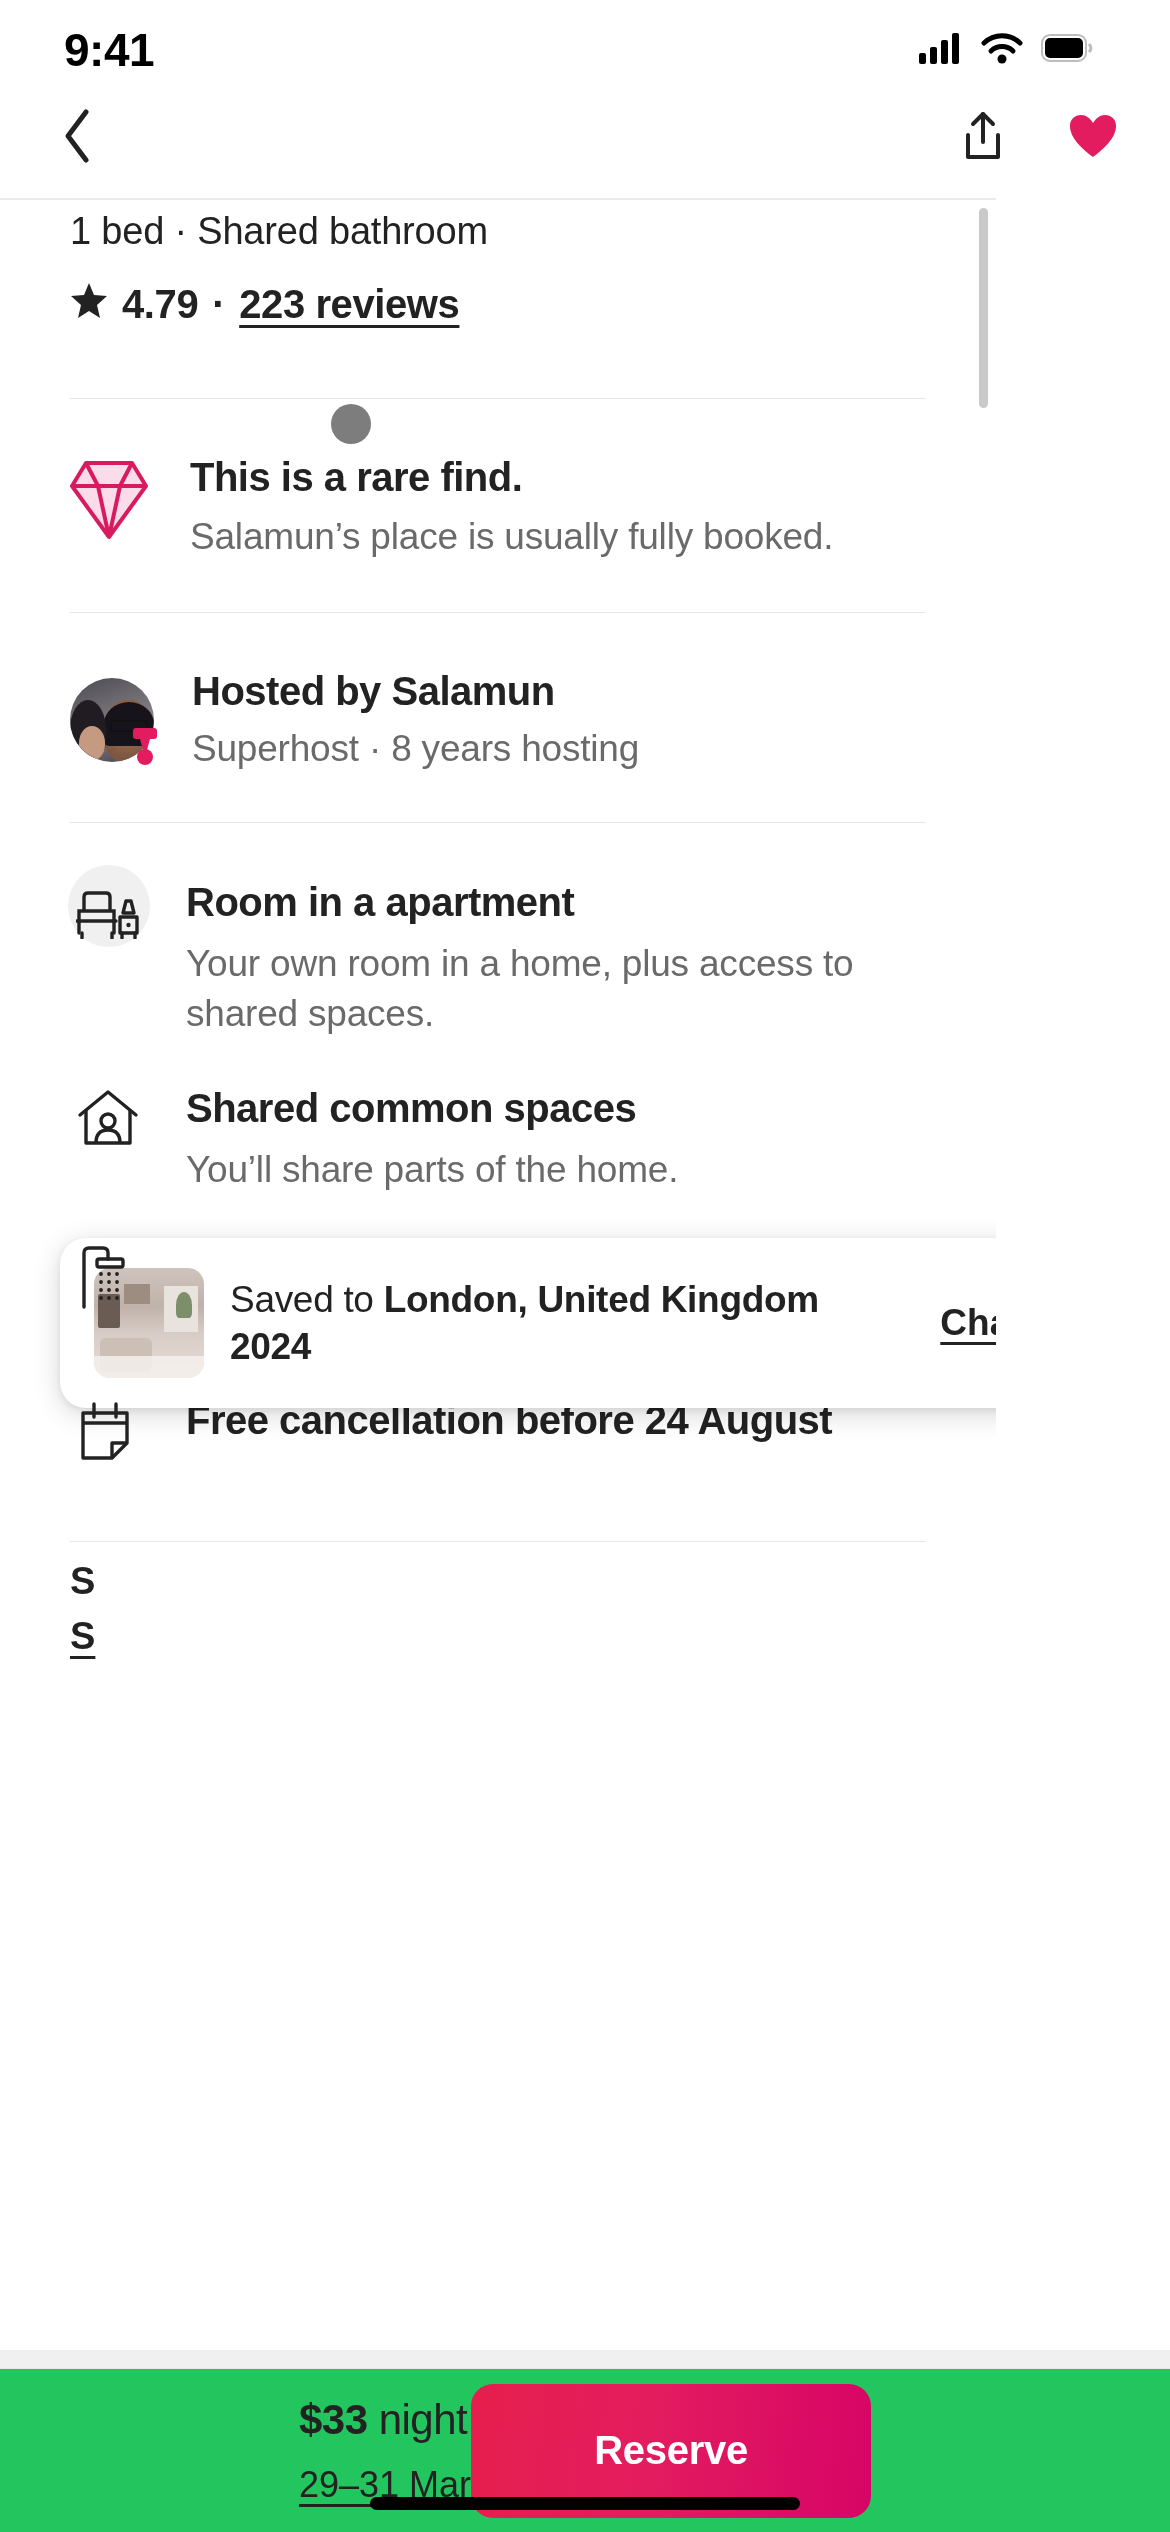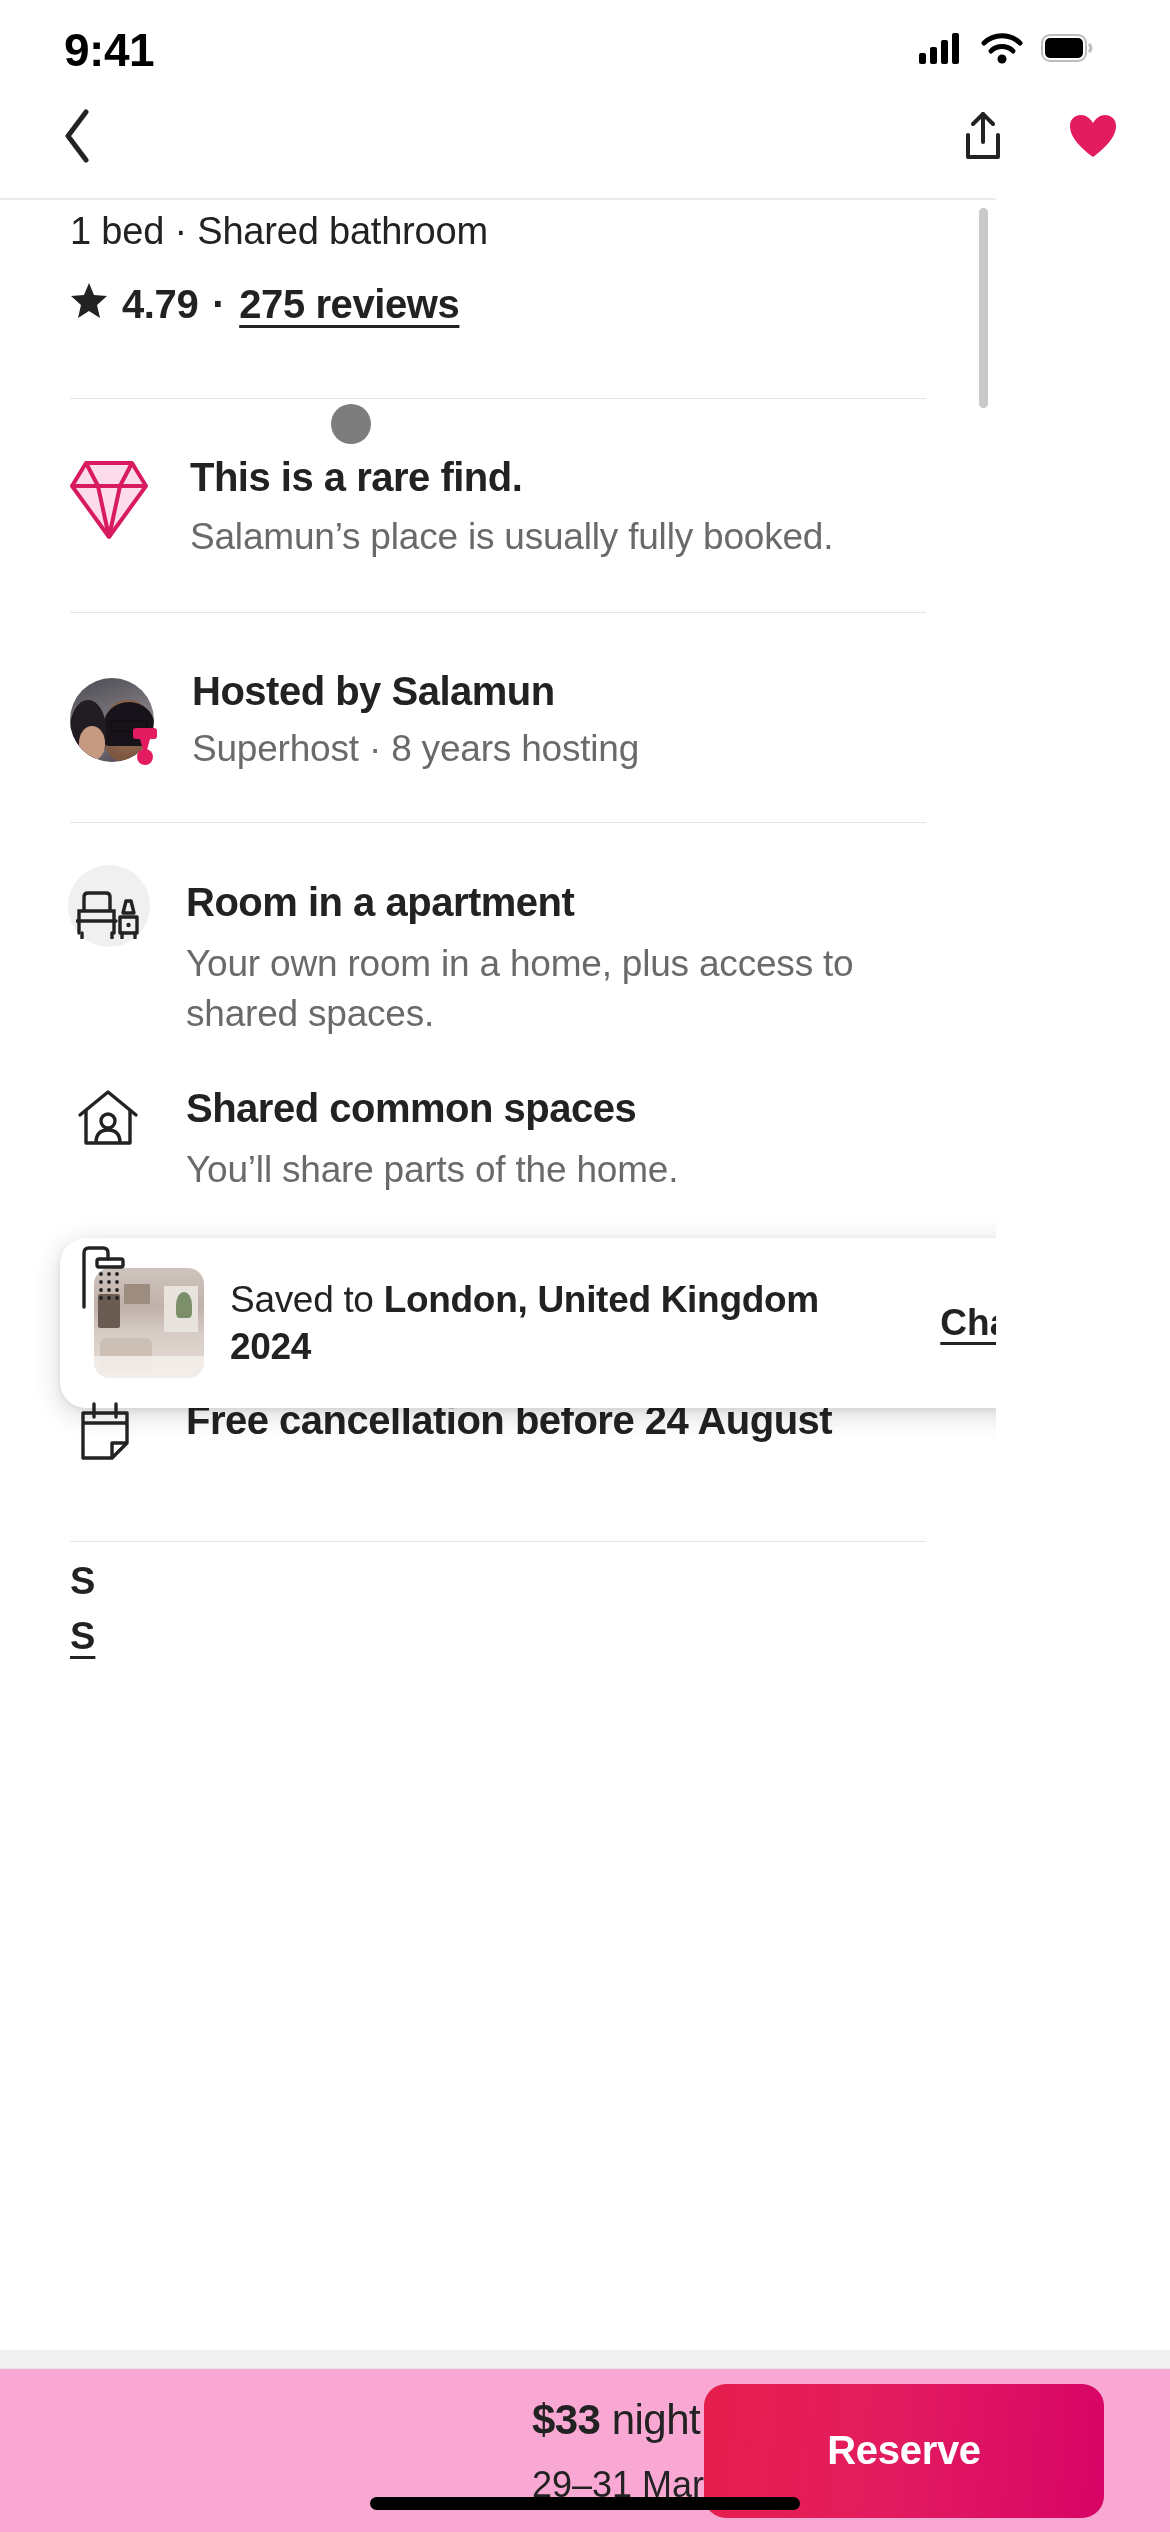--- a/index.html
+++ b/index.html
@@ -130,22 +130,22 @@
   
   .cursor{
     position:absolute; left:331px; top:404px; width:40px; height:40px;
     border-radius:50%; background:#7d7d7d; z-index:60;
   }
 
   
   .gapbar{ position:absolute; top:2350px; left:0; width:1170px; height:18px; background:#f0f0f0; }
   .bottombar{
     position:absolute; top:2368px; left:0; width:1170px; height:164px;
-    background:#f9a8d4; border-top:1px solid #e6e6e6;
-    display:flex; align-items:center; justify-content:flex-end;
+    background:#22c55e; border-top:1px solid #e6e6e6;
+    display:flex; align-items:center; justify-content:center;
     padding:0 66px;
   }
   .price{ font-size:42px; letter-spacing:-0.5px; color:#222; }
   .price b{ font-weight:700; }
   .dates{
     display:block; margin-top:20px; font-size:36px; color:#222;
     text-decoration:underline; text-underline-offset:7px; text-decoration-thickness:3px;
   }
   .reserve{
     width:400px; height:134px; border-radius:22px; border:none;
@@ -224,21 +224,21 @@
   <div class="pad">
     <div class="subtitle">1 bed · Shared bathroom</div>
     <div class="ratingrow">
       <span>
         <svg width="38" height="38" viewBox="0 0 38 38">
           <path d="M19 2 L24 14 L37 15 L27 24 L30 37 L19 30 L8 37 L11 24 L1 15 L14 14 Z" fill="#222"></path>
         </svg>
       </span>
       <span>4.79</span>
       <span>·</span>
-      <span class="rating-link">275 reviews</span>
+      <span class="rating-link">223 reviews</span>
     </div>
   </div>
 
   <div style="height:70px"></div>
   <div class="divider"></div>
 
   <div class="rarefind">
     <span>
       <svg width="78" height="86" viewBox="0 0 78 86">
         <path d="M16 8 L62 8 L76 31 L39 82 L2 31 Z" fill="#FBDCE8" stroke="#D81B60" stroke-width="4" stroke-linejoin="round"></path>

